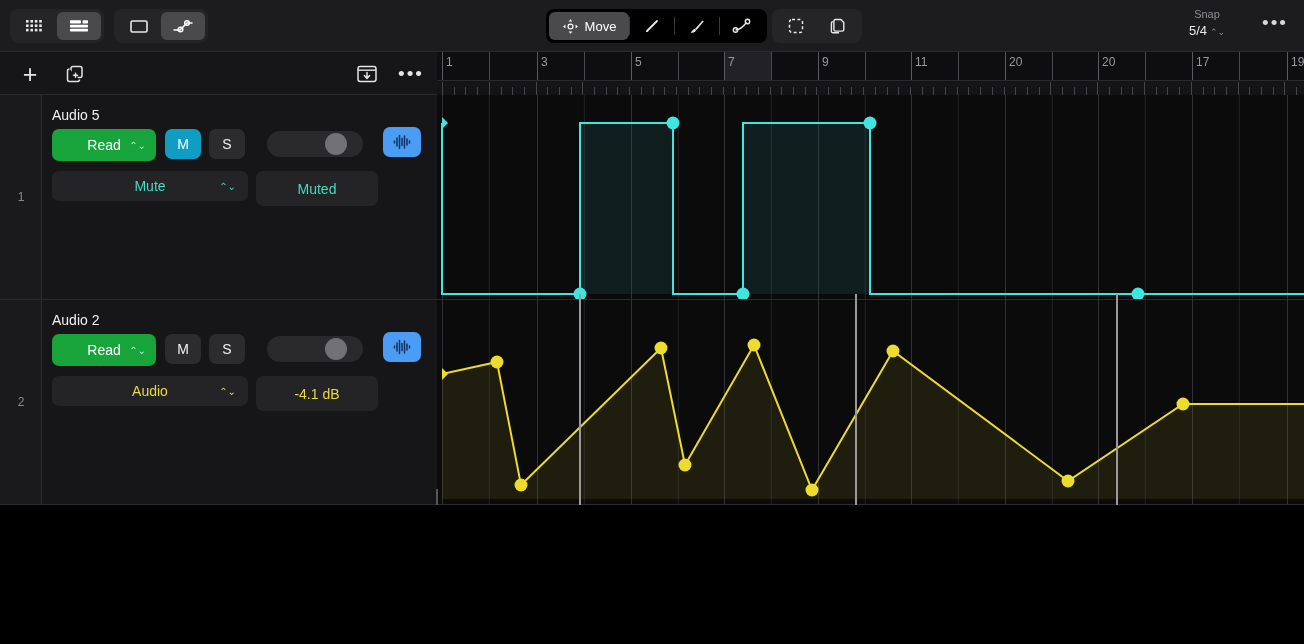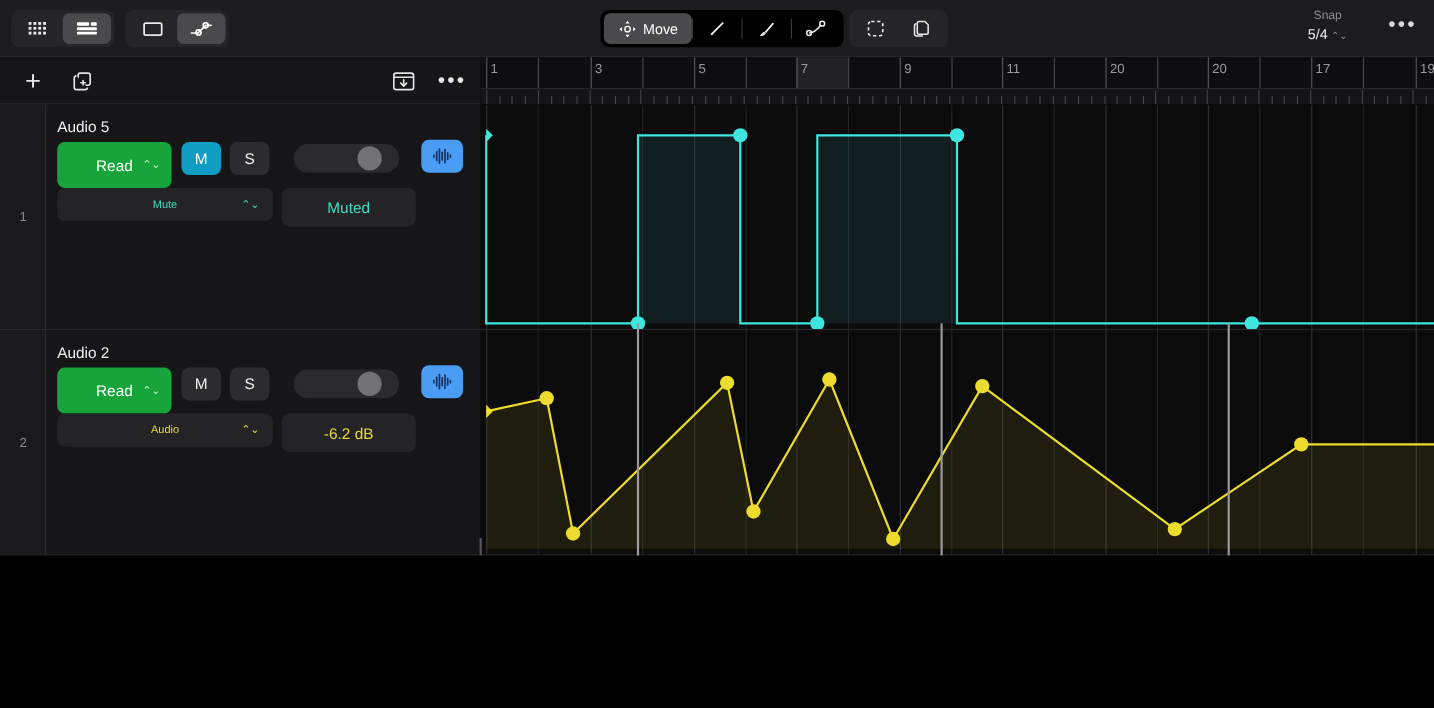--- a/index.html
+++ b/index.html
@@ -122,21 +122,21 @@
   }
   .tnum {
     position: absolute; left: 0; top: 50%; transform: translateY(-50%);
     width: 42px; text-align: center; font-size: 12px; color: #8a8a8e;
   }
   .tname {
     position: absolute; left: 52px; top: 12px; font-size: 14px; color: #f0f0f2;
   }
   .row-controls { position: absolute; left: 52px; top: 34px; height: 30px; }
   .btn-read {
-    position: absolute; left: 0; top: 0; width: 104px; height: 42px;
+    position: absolute; left: 0; top: 0; width: 104px; height: 32px;
     background: #17a43a; border-radius: 7px; cursor: pointer;
     display: flex; align-items: center; justify-content: center;
   }
   .btn-read .lbl { font-size: 14px; color: #fff; }
   .btn-read .chev { position: absolute; right: 10px; font-size: 10px; color: #bfeec9; }
   .btn-ms {
     position: absolute; top: 0; width: 36px; height: 30px;
     background: #2c2c2e; border-radius: 7px; cursor: pointer;
     display: flex; align-items: center; justify-content: center;
     font-size: 14px; color: #f0f0f2;
@@ -156,21 +156,21 @@
     position: absolute; left: 331px; top: -2px; width: 38px; height: 30px;
     background: #4a9cf5; border-radius: 7px; cursor: pointer;
     display: flex; align-items: center; justify-content: center;
   }
   .row-param { position: absolute; left: 52px; top: 76px; height: 30px; }
   .param-sel {
     position: absolute; left: 0; top: 0; width: 196px; height: 30px;
     background: #242426; border-radius: 7px; cursor: pointer;
     display: flex; align-items: center; justify-content: center;
   }
-  .param-sel .lbl { font-size: 10px; }
+  .param-sel .lbl { font-size: 14px; }
   .param-sel .chev { position: absolute; right: 12px; font-size: 10px; }
   .param-val {
     position: absolute; left: 204px; top: 0; width: 122px; height: 35px;
     background: #242426; border-radius: 7px; cursor: pointer;
     display: flex; align-items: center; justify-content: center;
     font-size: 14px;
   }
   .c-teal { color: #3fddc2; }
   .c-yellow { color: #e8d93a; }
 
@@ -498,21 +498,21 @@
               <path d="M17.5 8 v2"></path>
           </g>
         </svg>
       </div>
     </div>
     <div class="row-param">
       <div class="param-sel">
         <span class="lbl c-yellow">Audio</span>
         <span class="chev c-yellow">⌃⌄</span>
       </div>
-      <div class="param-val c-yellow">-6.2 dB</div>
+      <div class="param-val c-yellow">-4.1 dB</div>
     </div>
   </div>
 
   <div class="lane" style="top:95px;">
     <svg id="lane1-svg" width="867" height="205">
         <line x1="5.5" y1="0" x2="5.5" y2="205" class="gridline strong"></line>
         <line x1="52.3" y1="0" x2="52.3" y2="205" class="gridline"></line>
         <line x1="100.5" y1="0" x2="100.5" y2="205" class="gridline strong"></line>
         <line x1="147.3" y1="0" x2="147.3" y2="205" class="gridline"></line>
         <line x1="194.5" y1="0" x2="194.5" y2="205" class="gridline strong"></line>

